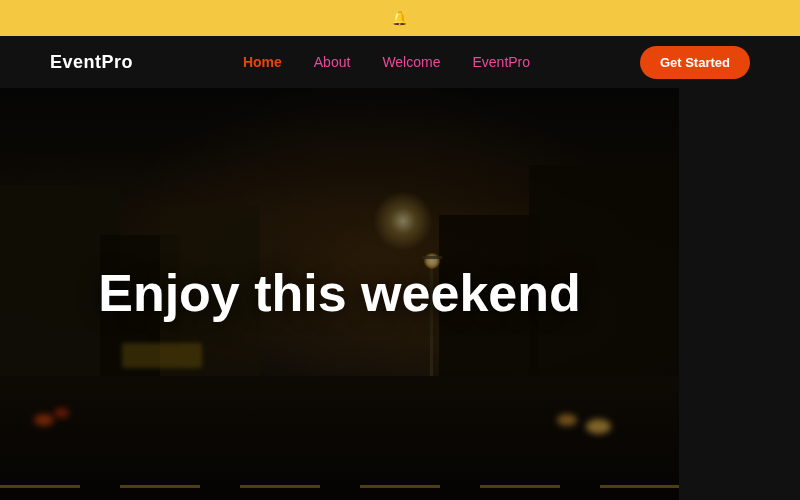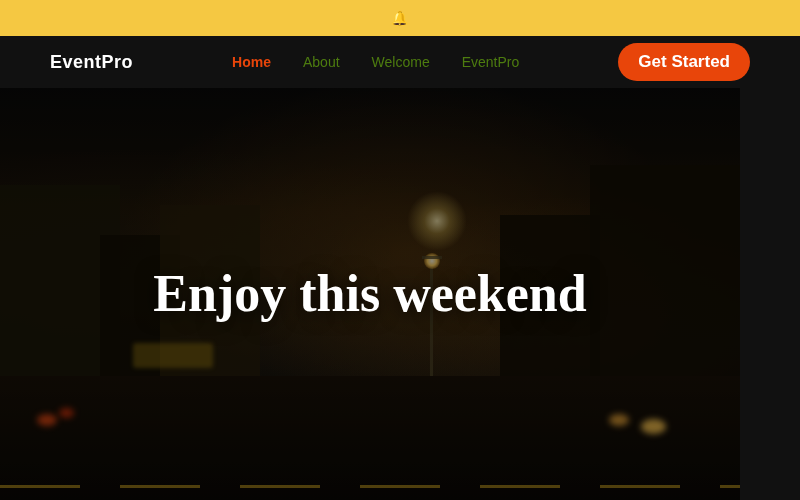--- a/index.html
+++ b/index.html
@@ -41,44 +41,43 @@
       letter-spacing: 0.5px;
     }
     .nav-links {
       display: flex;
       gap: 32px;
       list-style: none;
     }
     .nav-links li a {
       text-decoration: none;
       font-size: 14px;
-      color: #4d7c0f;
+      color: #ec4899;
     }
     .nav-links li a.active {
       color: #e8450a;
       font-weight: 600;
     }
     .nav-cta {
       background: #e8450a;
       color: #fff;
       border: none;
       padding: 9px 20px;
       border-radius: 24px;
-      font-size: 17px;
+      font-size: 13px;
       font-weight: 600;
       cursor: pointer;
     }
 
     
     .hero {
       position: relative;
-      width: 740px;
+      width: 679px;
       height: 412px;
       overflow: hidden;
-      font-family: Liberation Serif, serif;
     }
 
     
     .hero-bg {
       position: absolute;
       inset: 0;
       background: 
         radial-gradient(ellipse at 55% 40%, rgba(180, 110, 20, 0.25) 0%, transparent 50%),
         radial-gradient(ellipse at 80% 60%, rgba(200, 130, 30, 0.2) 0%, transparent 40%),
         radial-gradient(ellipse at 20% 50%, rgba(80, 60, 20, 0.3) 0%, transparent 50%),

